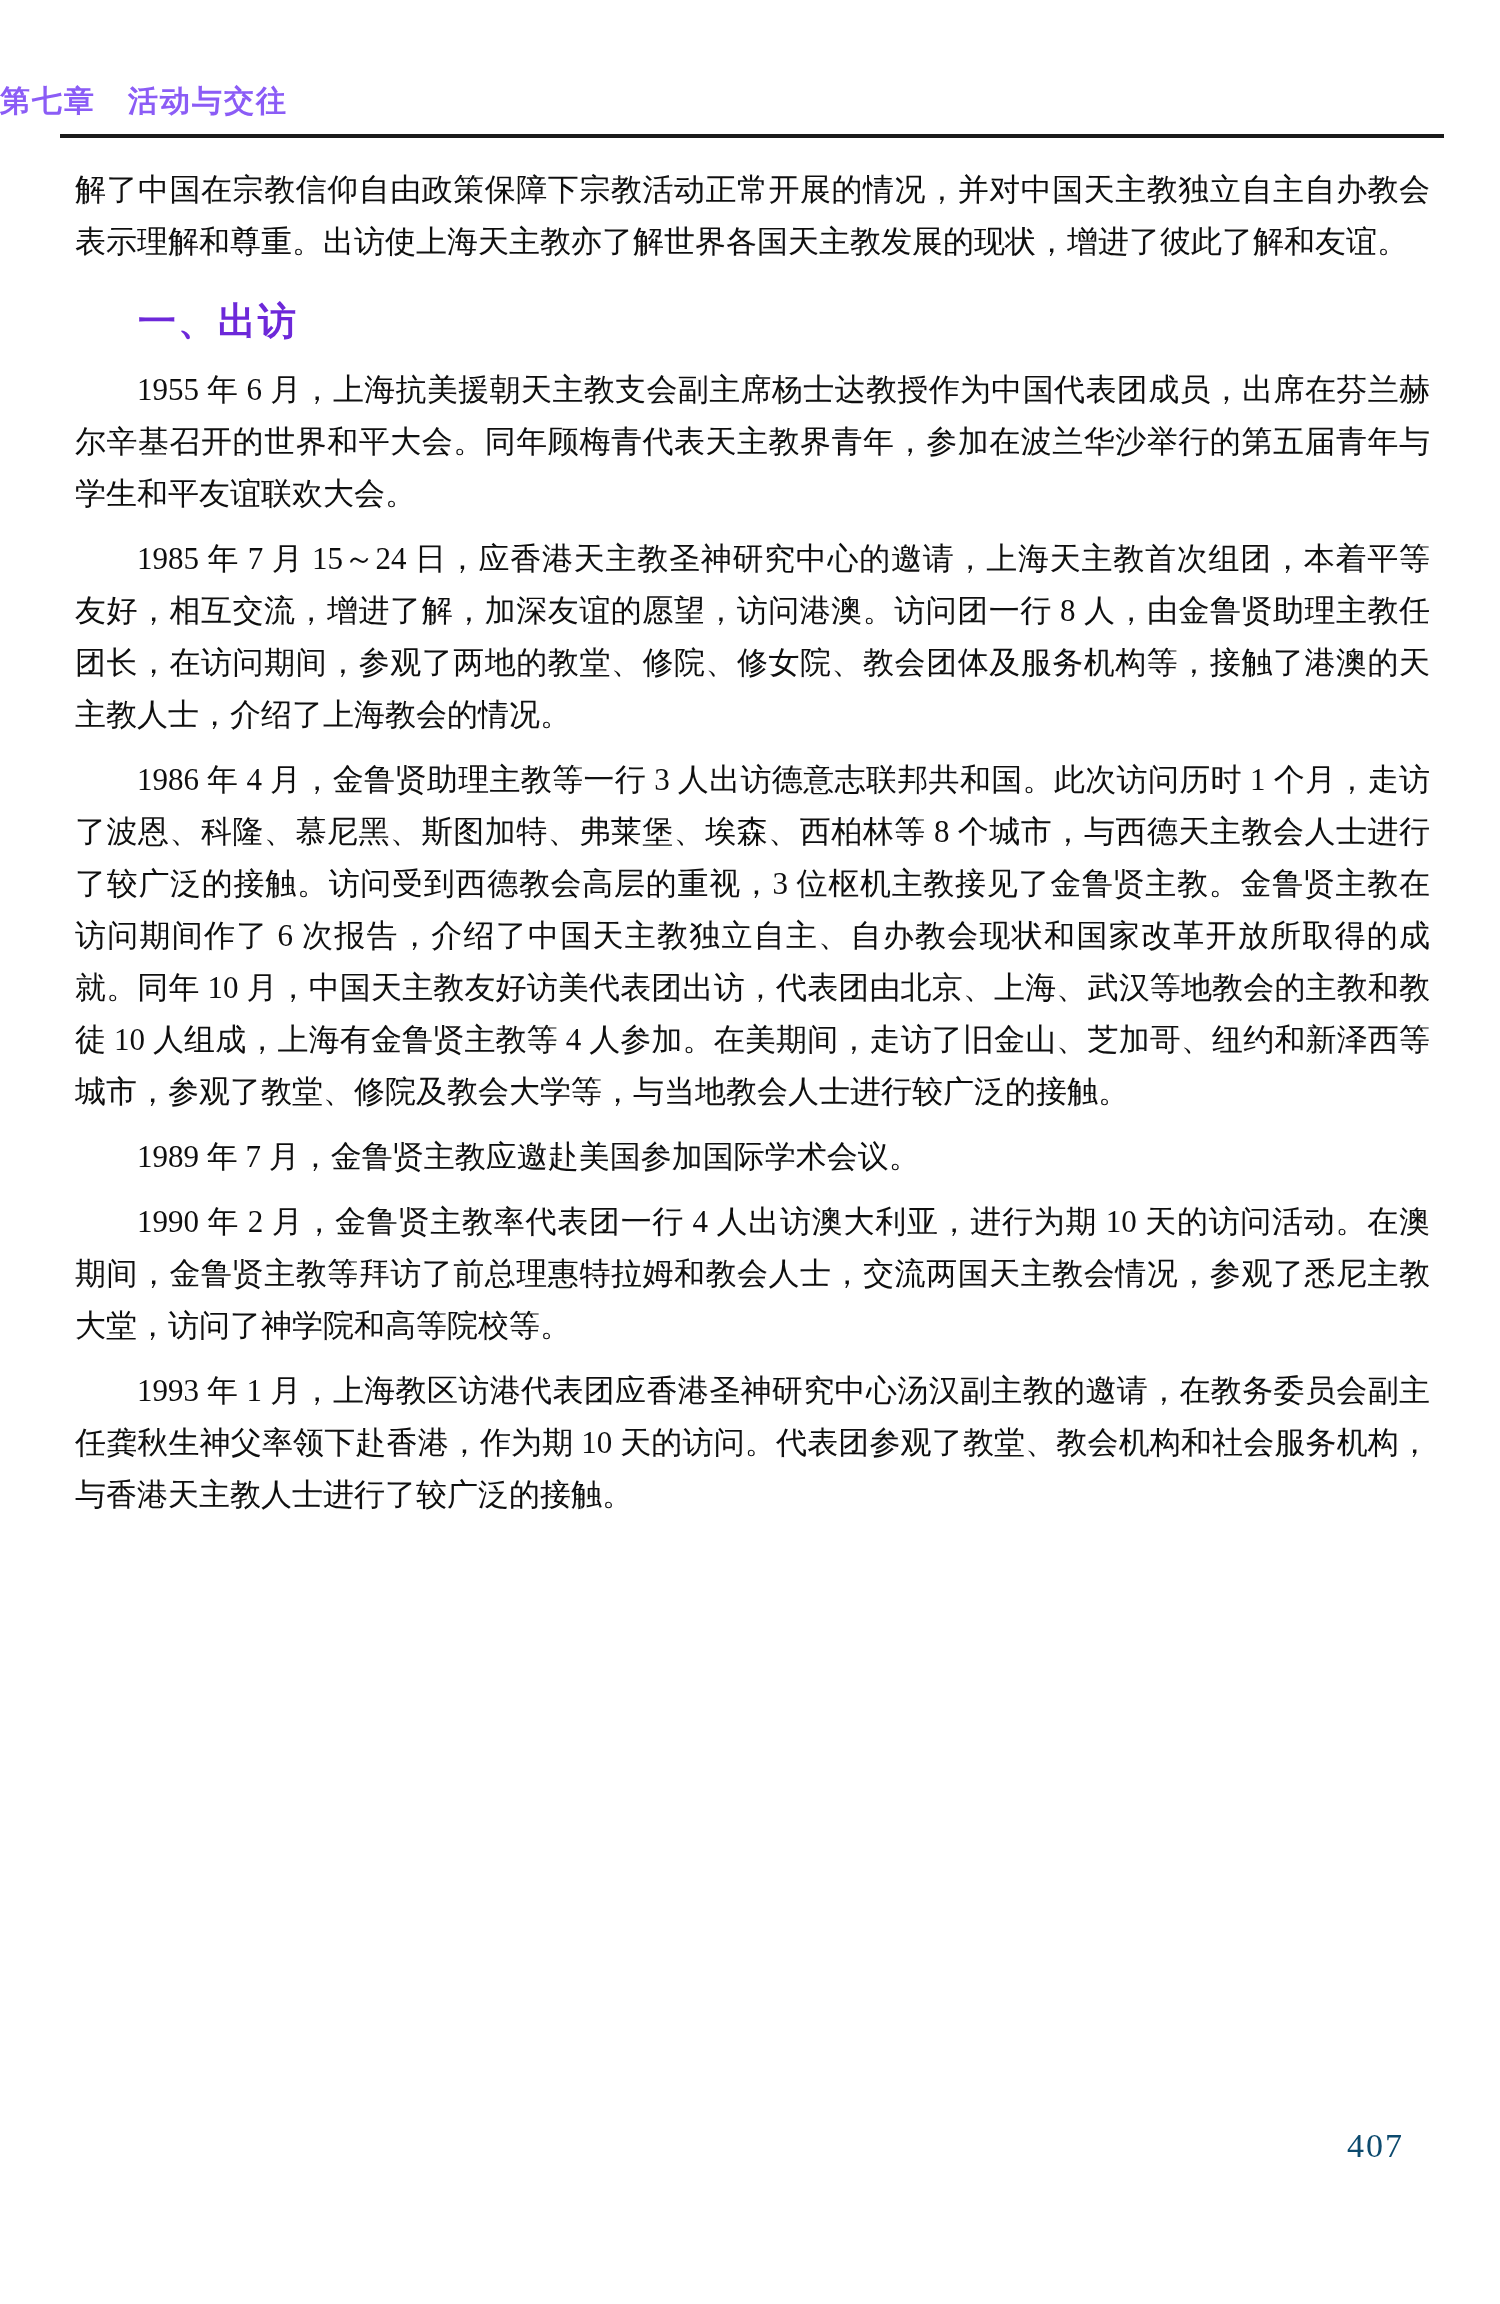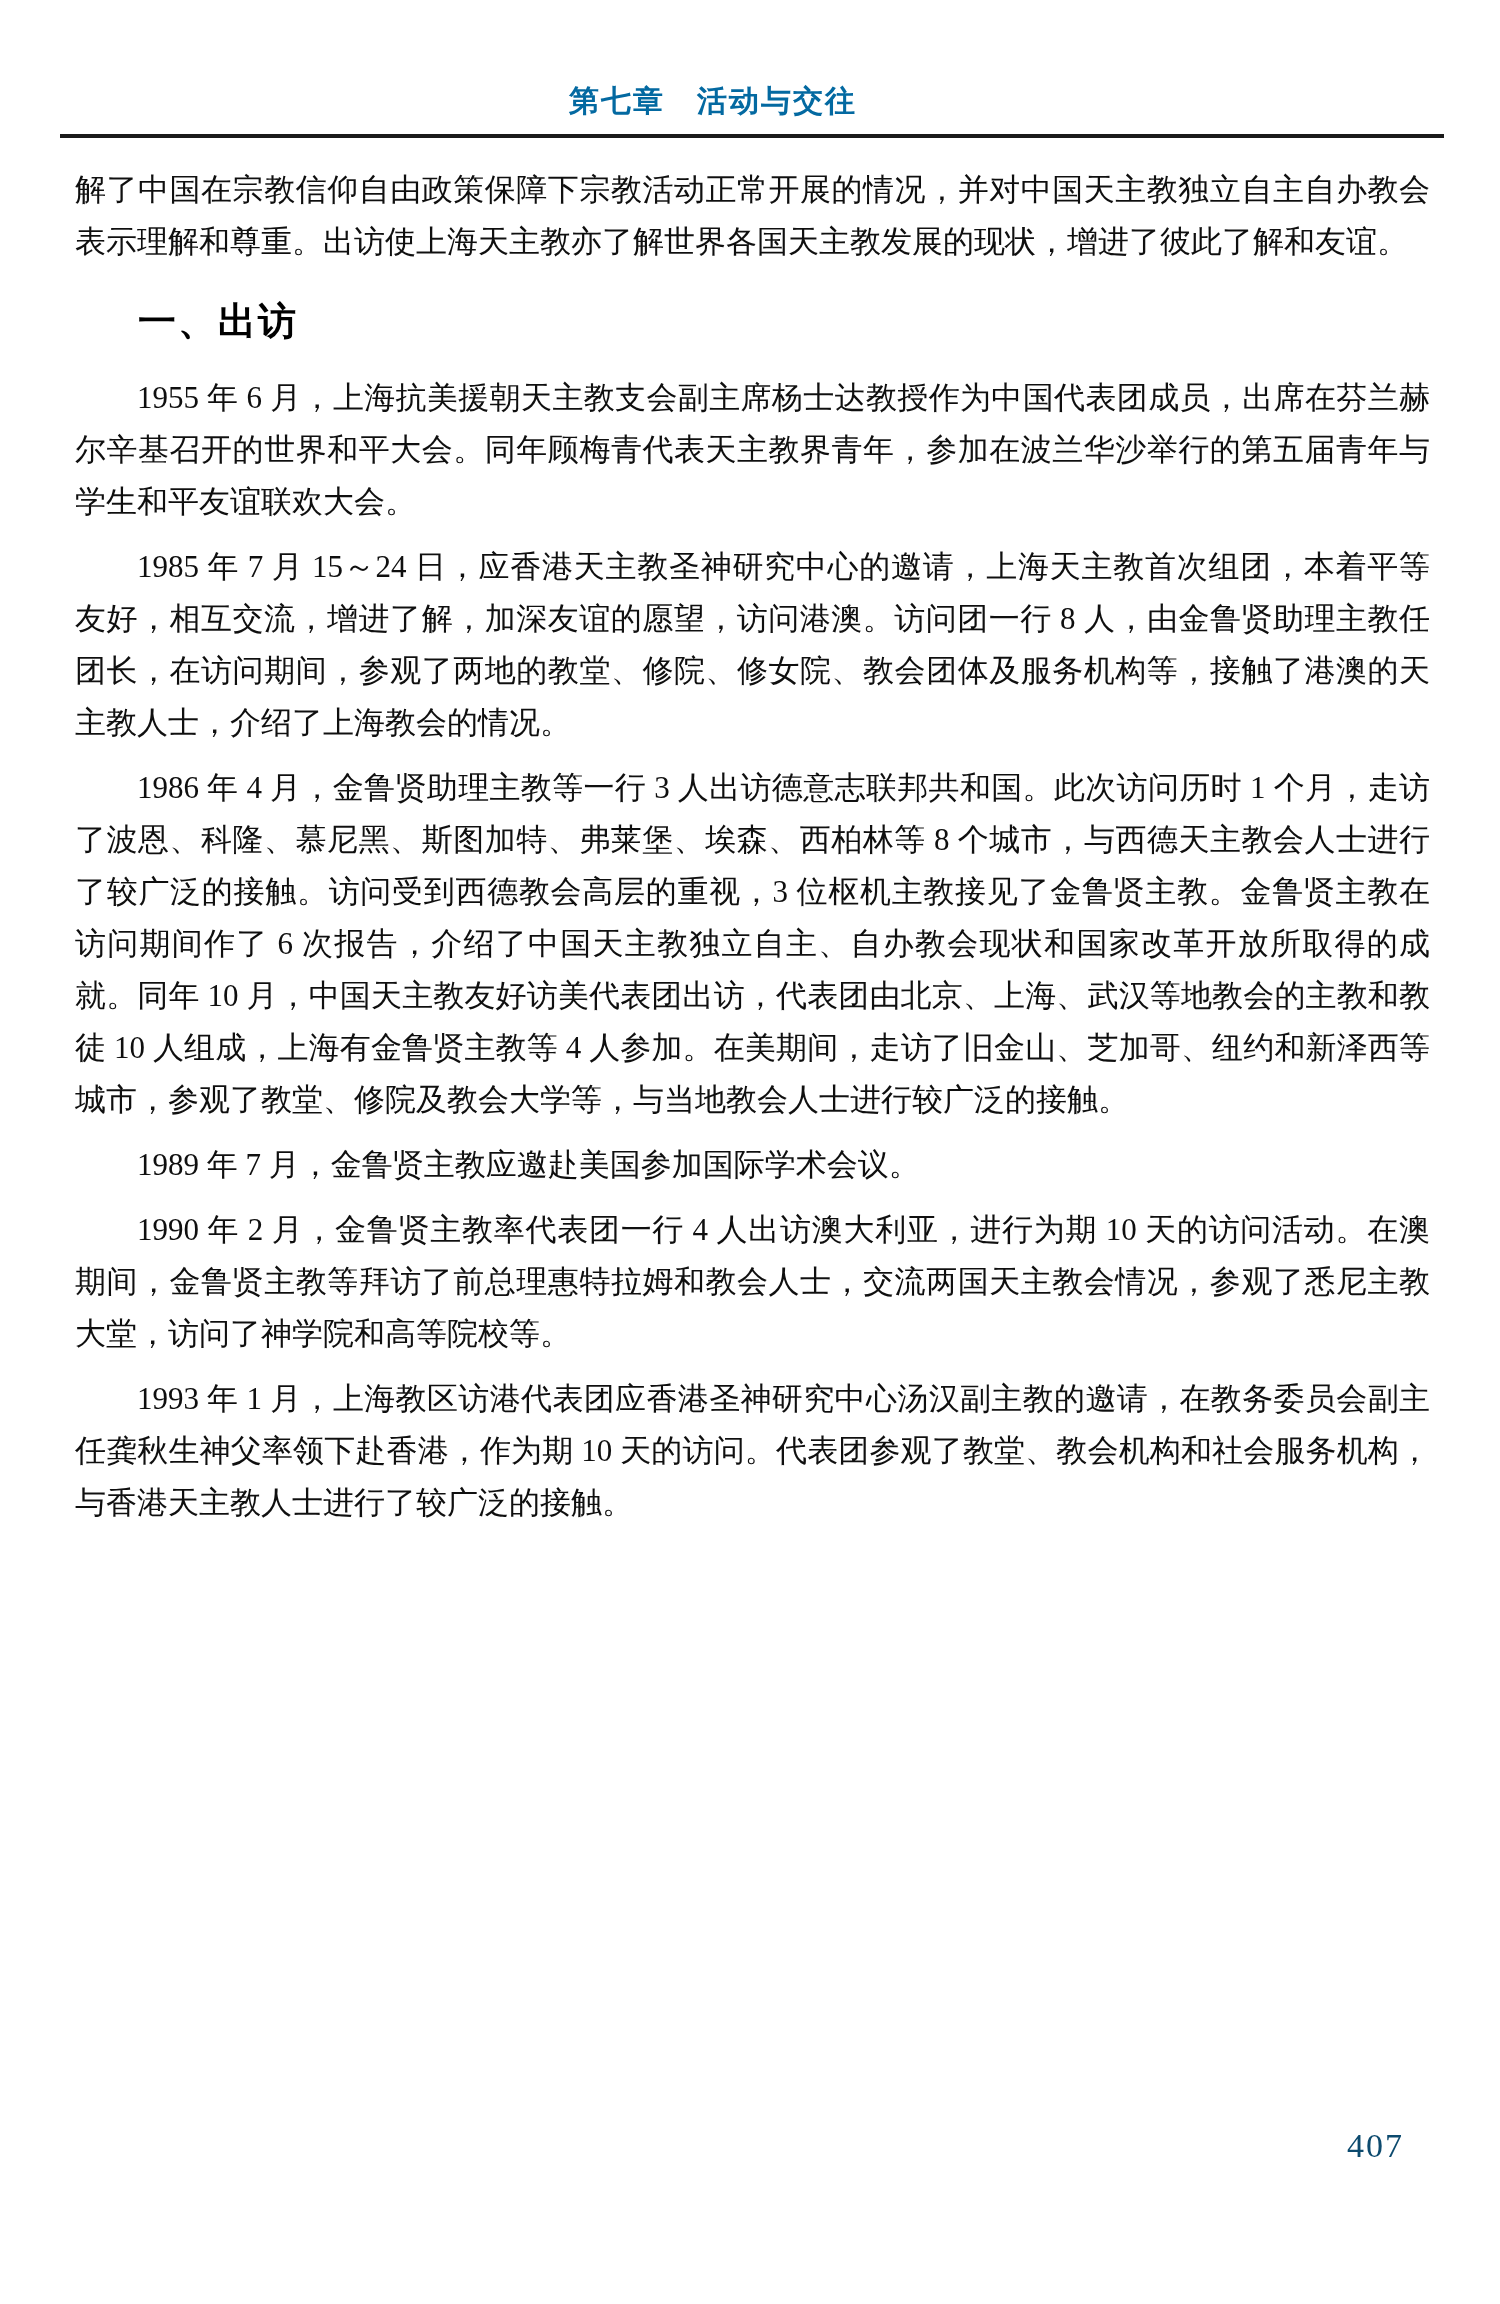--- a/index.html
+++ b/index.html
@@ -13,26 +13,26 @@
     height: 2304px;
     margin: 0 auto;
     background: #ffffff;
     font-family: "Liberation Serif", "DejaVu Serif", serif;
     color: #111111;
     overflow: hidden;
   }
   .running-head {
     padding-top: 84px;
     padding-right: 74px;
-    text-align: center;
+    text-align: left;
     font-size: 30px;
     font-weight: bold;
     line-height: 34px;
     letter-spacing: 2px;
-    color: #0369a1;
+    color: #8b5cf6;
     font-family: "Liberation Sans", "DejaVu Sans", sans-serif;
   }
   .head-rule {
     margin: 16px 56px 0 60px;
     border: none;
     border-top: 4px solid #1a1a1a;
     height: 0;
   }
   .body-text {
     margin: 26px 57px 0 62px;
@@ -42,26 +42,26 @@
     color: #0f0f0f;
   }
   .body-text p {
     margin: 13px;
     text-indent: 62px;
   }
   .body-text p.no-indent {
     text-indent: 0;
   }
   .section-heading {
-    margin: 30px 0 28px 76px;
+    margin: 30px 0 20px 76px;
     font-size: 38px;
     font-weight: bold;
     line-height: 46px;
     letter-spacing: 2px;
-    color: #000000;
+    color: #6d28d9;
     font-family: "Liberation Sans", "DejaVu Sans", sans-serif;
   }
   .page-number {
     position: absolute;
     top: 2126px;
     right: 96px;
     font-size: 34px;
     line-height: 40px;
     color: #0c4a6e;
     letter-spacing: 2px;

